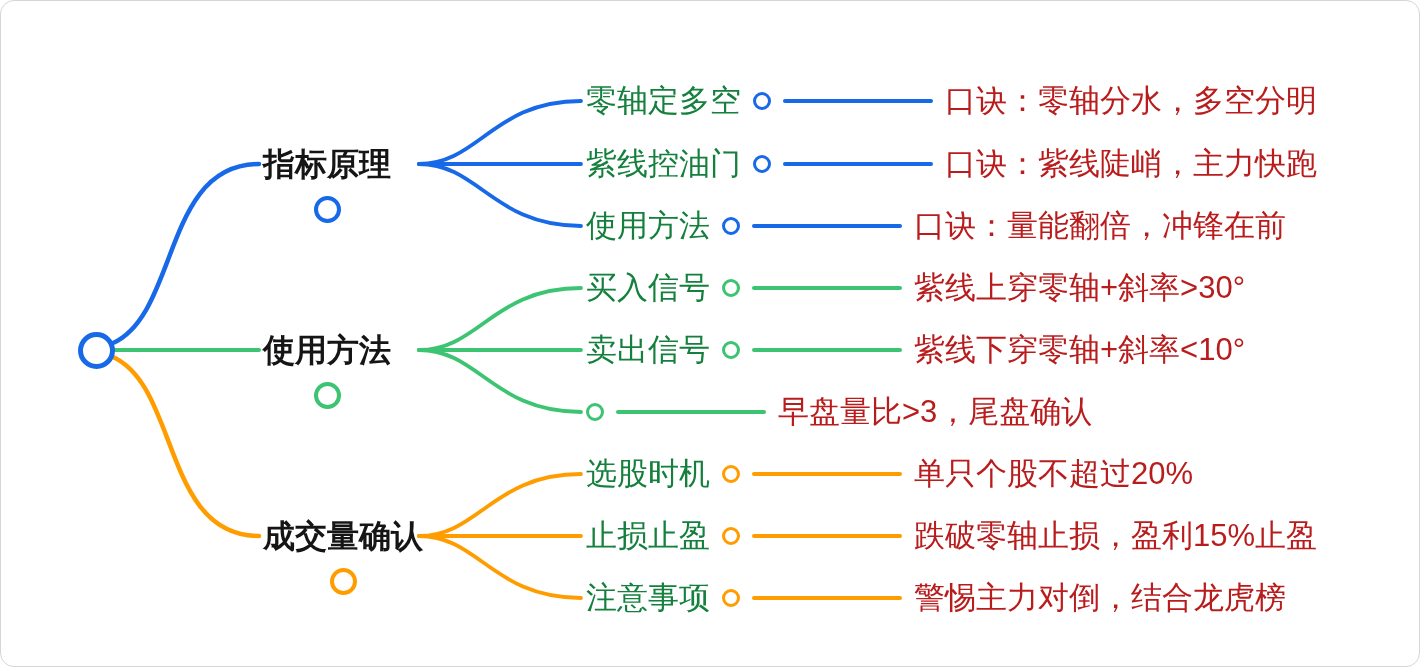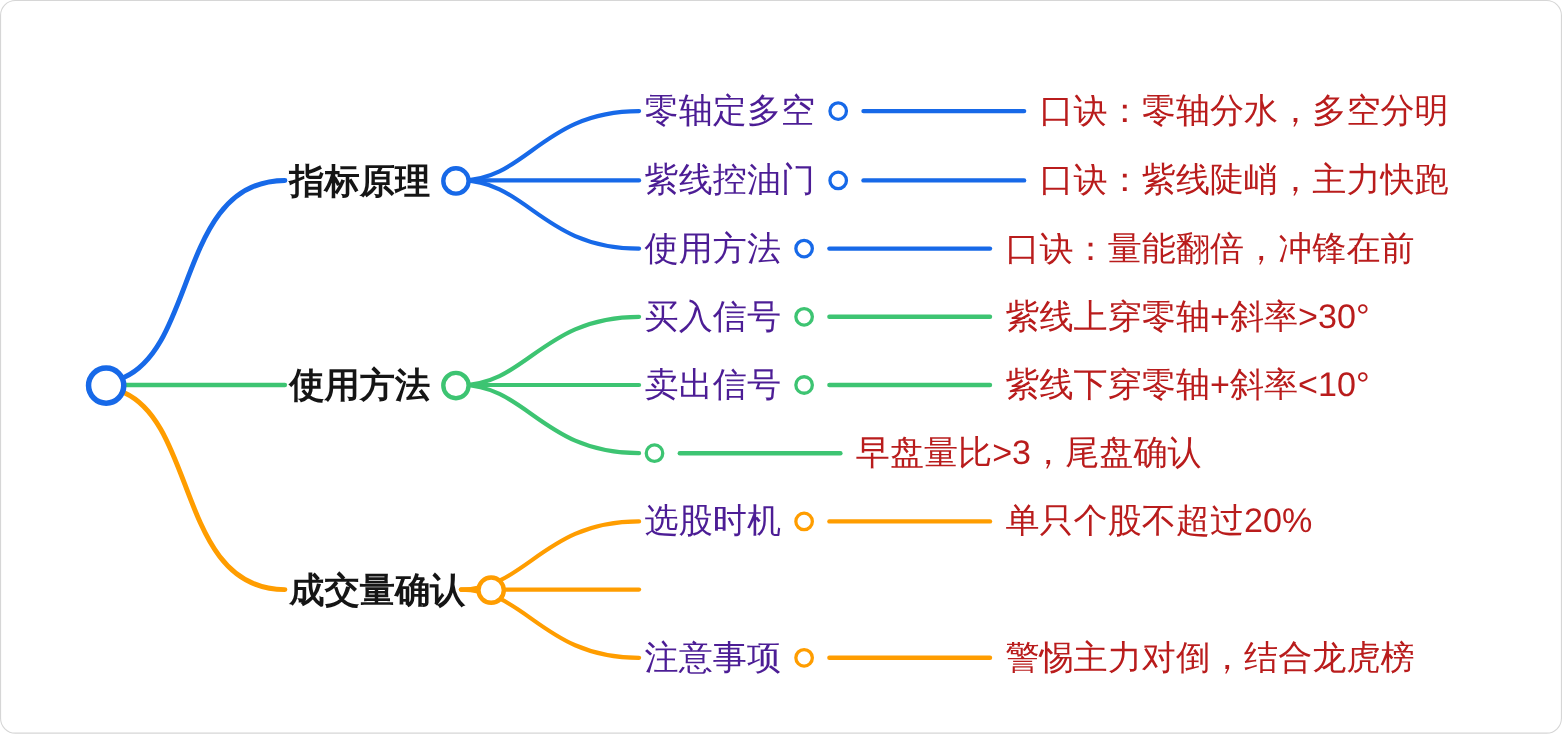--- a/index.html
+++ b/index.html
@@ -16,28 +16,28 @@
   svg.wires path, svg.wires line{fill:none;stroke-linecap:round;}
 
   .c-blue{--cc:var(--c-blue);}
   .c-green{--cc:var(--c-green);}
   .c-orange{--cc:var(--c-orange);}
 
   .row{
     position:absolute;display:flex;align-items:center;
     height:44px;white-space:nowrap;
   }
-  .row.parent{left:262px;gap:10px;}
+  .row.parent{left:262px;gap:10px;flex-direction:column;}
   .row.sub{left:585px;gap:12px;}
 
   .parent-label{
     font-size:32px;font-weight:bold;color:#151515;line-height:44px;
   }
   .sub-label{
-    font-size:31px;font-weight:400;color:#4c1d95;line-height:44px;
+    font-size:31px;font-weight:400;color:#15803d;line-height:44px;
   }
   .leaf-text{
     font-size:31px;font-weight:400;color:#b91c1c;line-height:44px;
   }
 
   .node-dot{
     box-sizing:border-box;background:#fff;border-radius:50%;
     border:4.5px solid var(--cc);width:27px;height:27px;flex:0 0 auto;
   }
   .sub-dot{
@@ -129,20 +129,26 @@
     <span class="connector"></span>
     <span class="leaf-text">早盘量比&gt;3，尾盘确认</span>
   </div>
 
   <div class="row sub c-orange" style="top:451px">
     <span class="sub-label">选股时机</span>
     <span class="sub-dot"></span>
     <span class="connector"></span>
     <span class="leaf-text">单只个股不超过20%</span>
   </div>
+  <div class="row sub c-orange" style="top:513px">
+    <span class="sub-label">止损止盈</span>
+    <span class="sub-dot"></span>
+    <span class="connector"></span>
+    <span class="leaf-text">跌破零轴止损，盈利15%止盈</span>
+  </div>
   <div class="row sub c-orange" style="top:575px">
     <span class="sub-label">注意事项</span>
     <span class="sub-dot"></span>
     <span class="connector"></span>
     <span class="leaf-text">警惕主力对倒，结合龙虎榜</span>
   </div>
 
 </div>
 
 </body></html>

